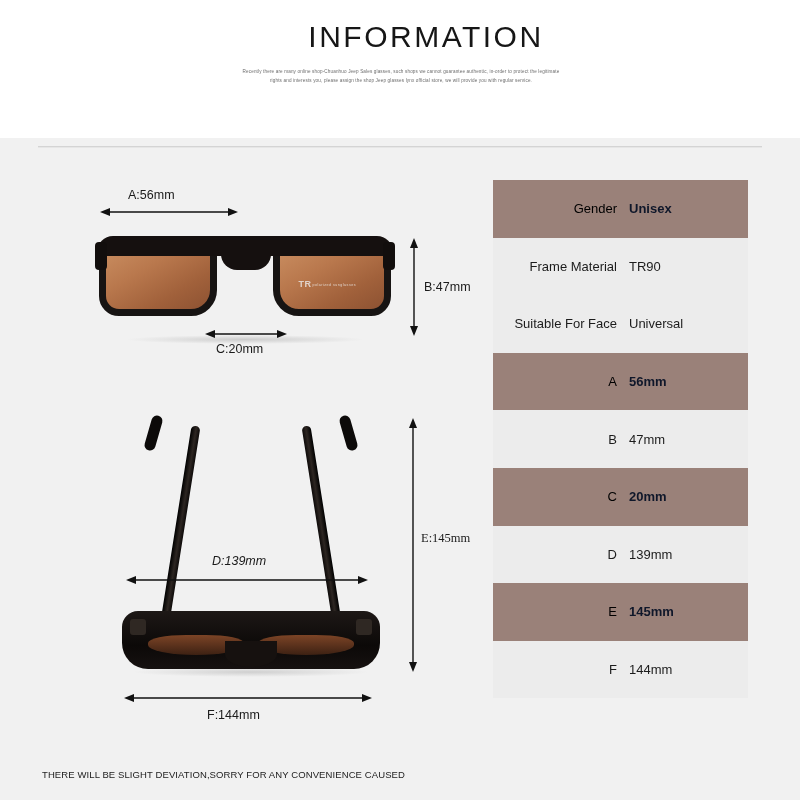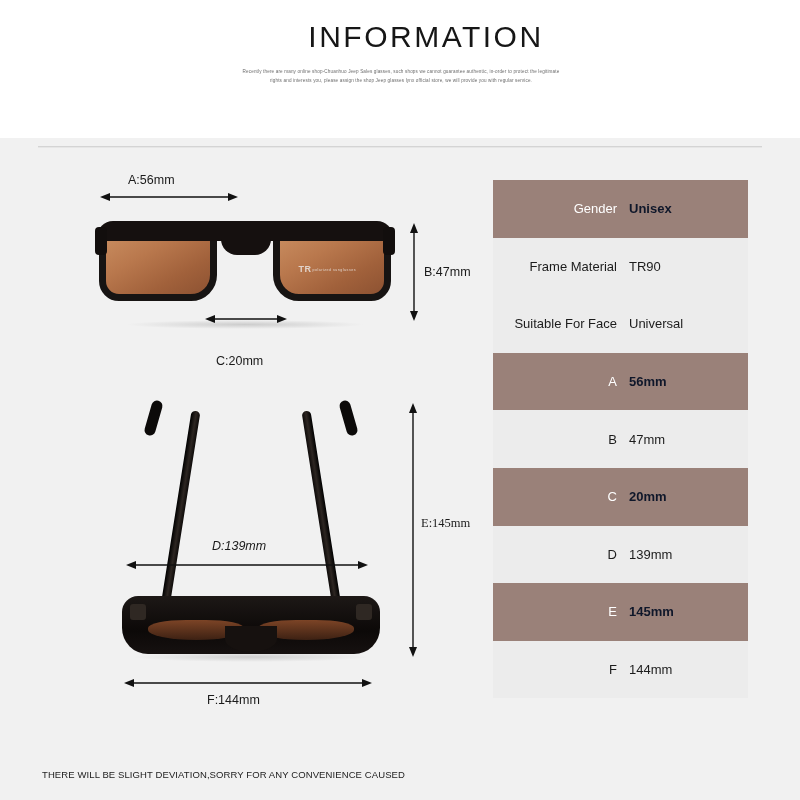--- a/index.html
+++ b/index.html
@@ -49,21 +49,21 @@
     left: 38px; top: 146px;
     width: 724px;
     height: 1px;
     background: #d4d4d4;
     box-shadow: 0 1px 0 #e6e6e6;
   }
 
   
   .diagrams {
     position: absolute;
-    left: 0; top: 135px;
+    left: 0; top: 150px;
     width: 490px;
     height: 650px;
   }
 
   .dim-label {
     position: absolute;
     font-size: 12.5px;
     color: #1b1b1b;
     white-space: nowrap;
   }
@@ -251,21 +251,21 @@
   .spec-row.dark  { background: #9a8179; }
   .spec-label {
     width: 136px;
     text-align: right;
     padding-right: 12px;
     box-sizing: border-box;
     font-size: 13px;
     color: #1c1c1c;
     white-space: nowrap;
   }
-  .spec-row.dark .spec-label { color: #ffffff; }
+  .spec-row.dark .spec-label { color: #000000; }
   .spec-value {
     flex: 1;
     font-size: 13px;
     color: #1c1c1c;
     white-space: nowrap;
   }
   .spec-row.dark .spec-value { color: #0f172a; font-weight: 600; }
 </style>
 </head>
 <body>
@@ -308,21 +308,21 @@
     <polygon points="6,0 2,10 10,10" fill="#111"></polygon>
     <polygon points="6,98 2,88 10,88" fill="#111"></polygon>
   </svg>
   <div class="dim-label" style="left:424px; top:130px;">B:47mm</div>
 
   <svg class="arrow-svg" style="left:205px; top:178px;" width="82" height="12" viewBox="0 0 82 12">
     <line x1="8" y1="6" x2="74" y2="6" stroke="#111" stroke-width="1.4"></line>
     <polygon points="0,6 10,2 10,10" fill="#111"></polygon>
     <polygon points="82,6 72,2 72,10" fill="#111"></polygon>
   </svg>
-  <div class="dim-label" style="left:216px; top:192px;margin-top:27px;">C:20mm</div>
+  <div class="dim-label" style="left:216px; top:192px;">C:20mm</div>
 
   <div class="top-view">
     <div class="tv-shadow"></div>
     <div class="tv-arm l"></div>
     <div class="tv-arm r"></div>
     <div class="tv-tip l"></div>
     <div class="tv-tip r"></div>
     <div class="tv-front">
       <div class="tv-lensstrip l"></div>
       <div class="tv-lensstrip r"></div>

